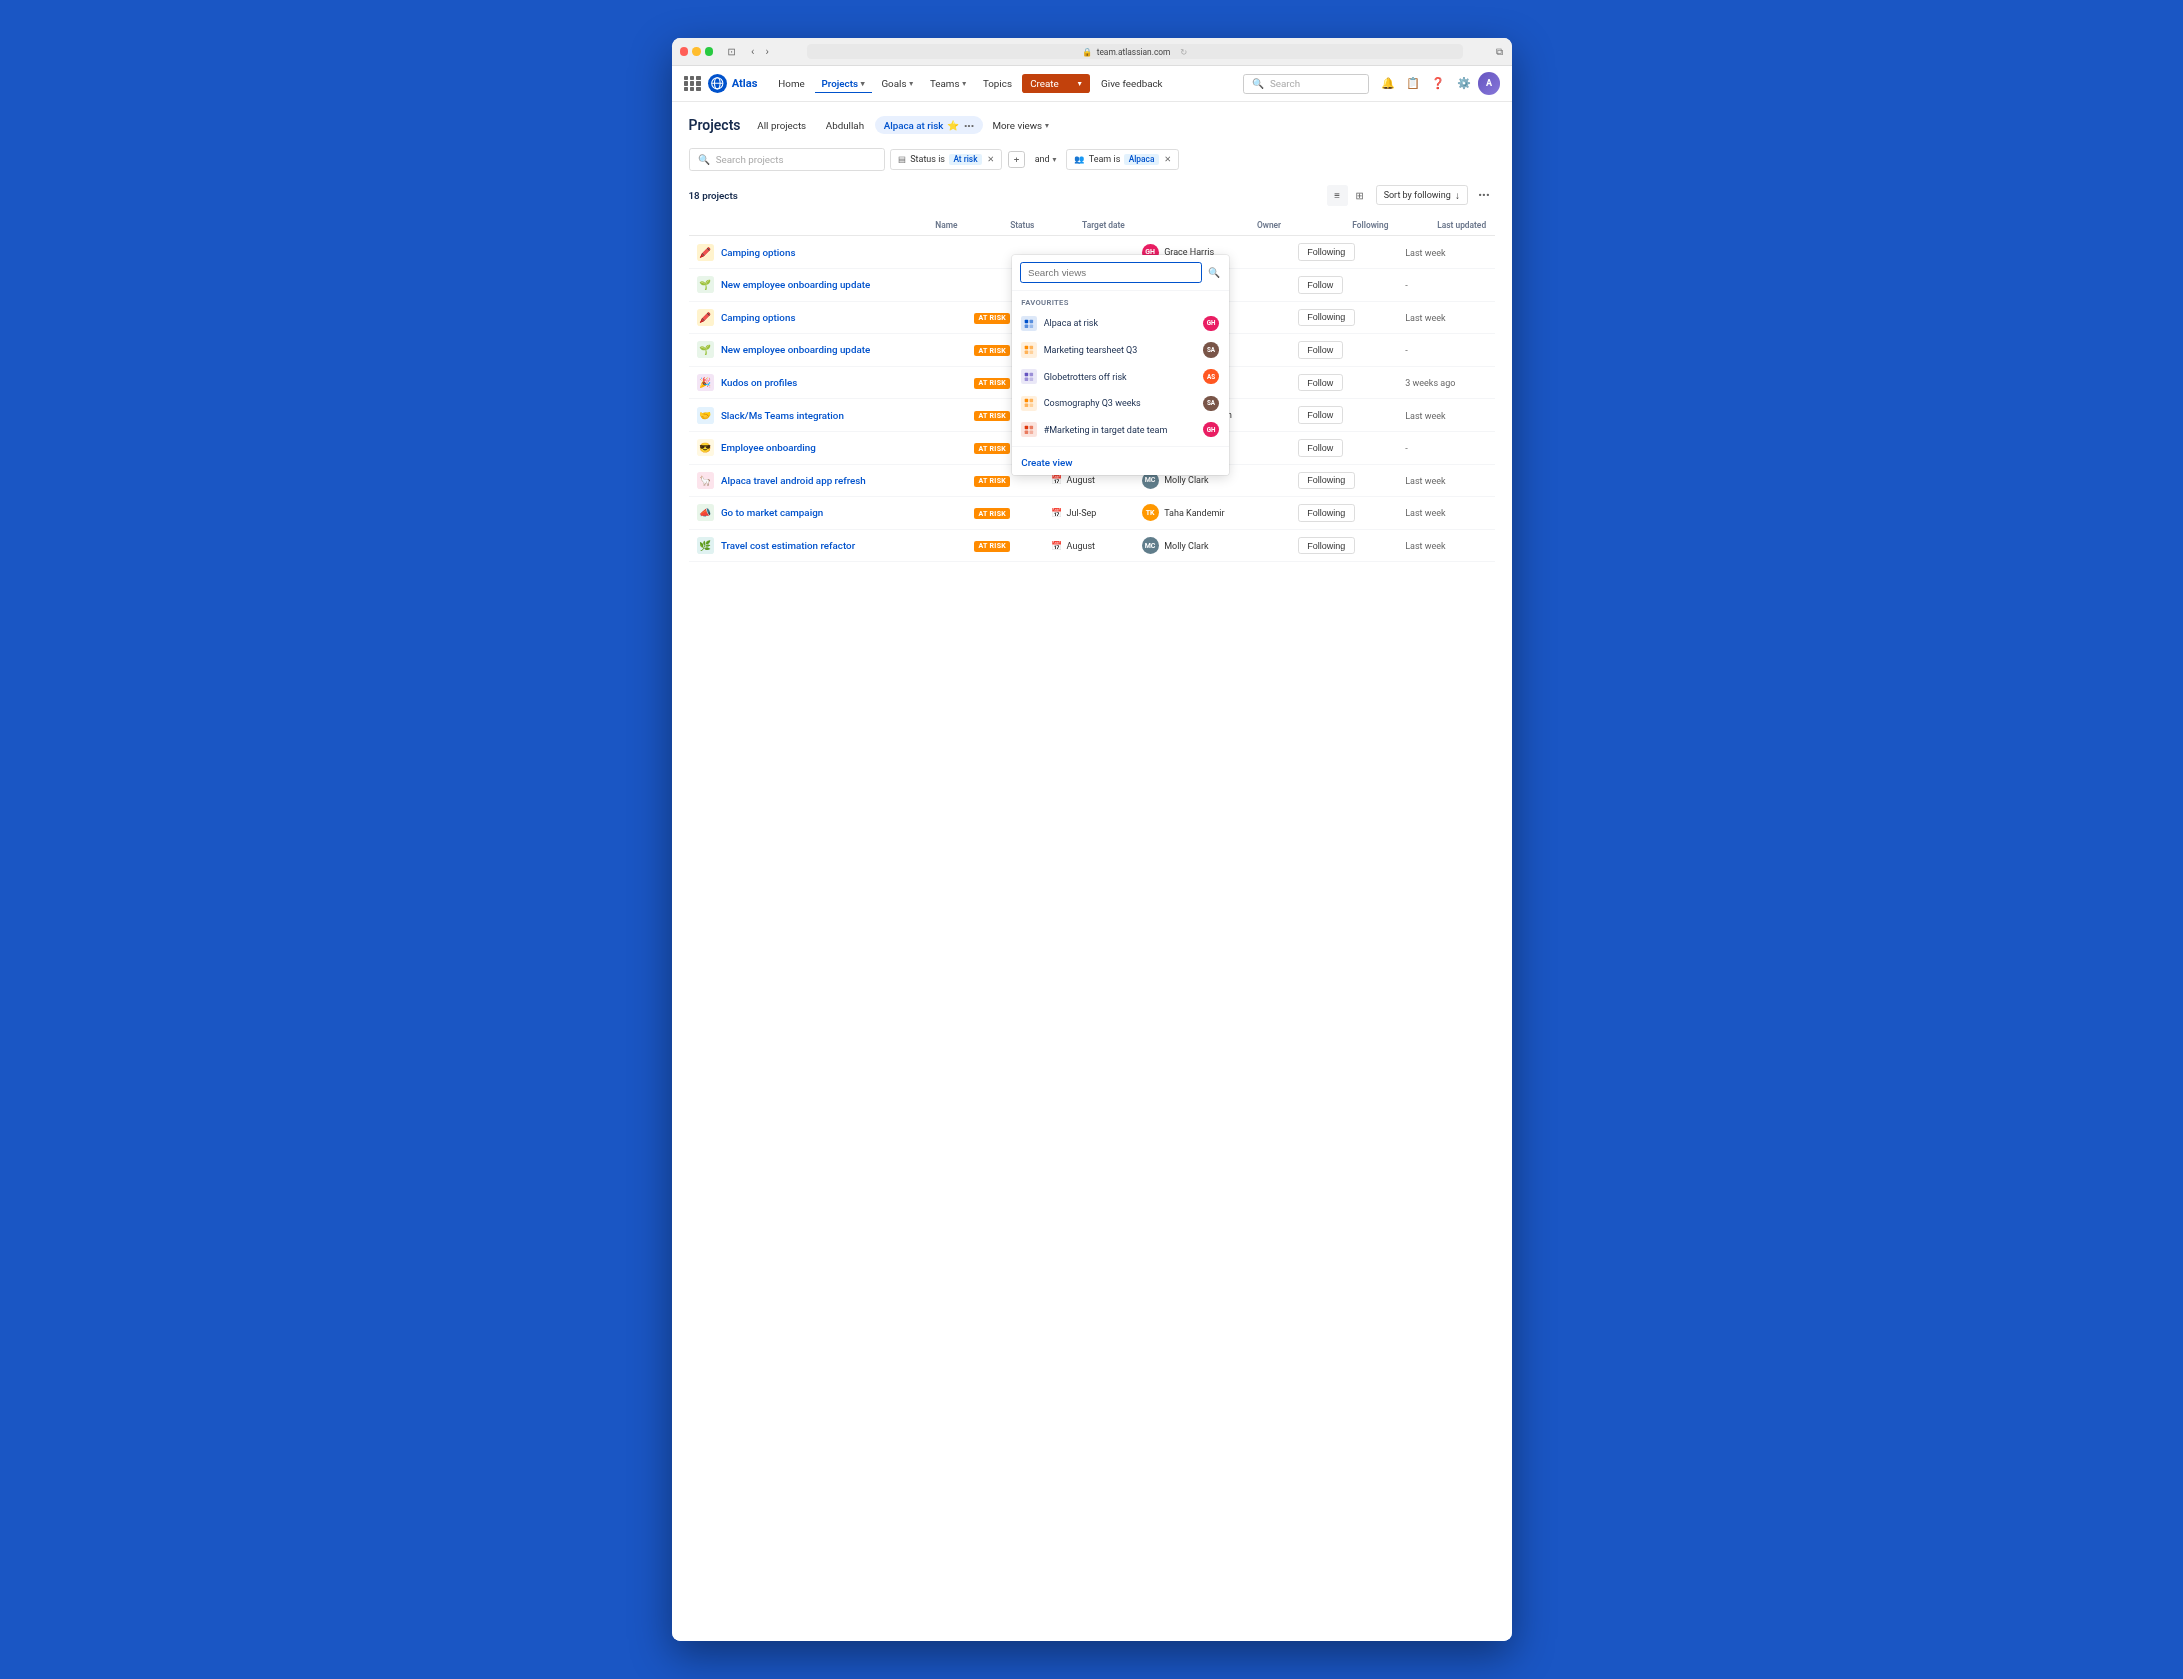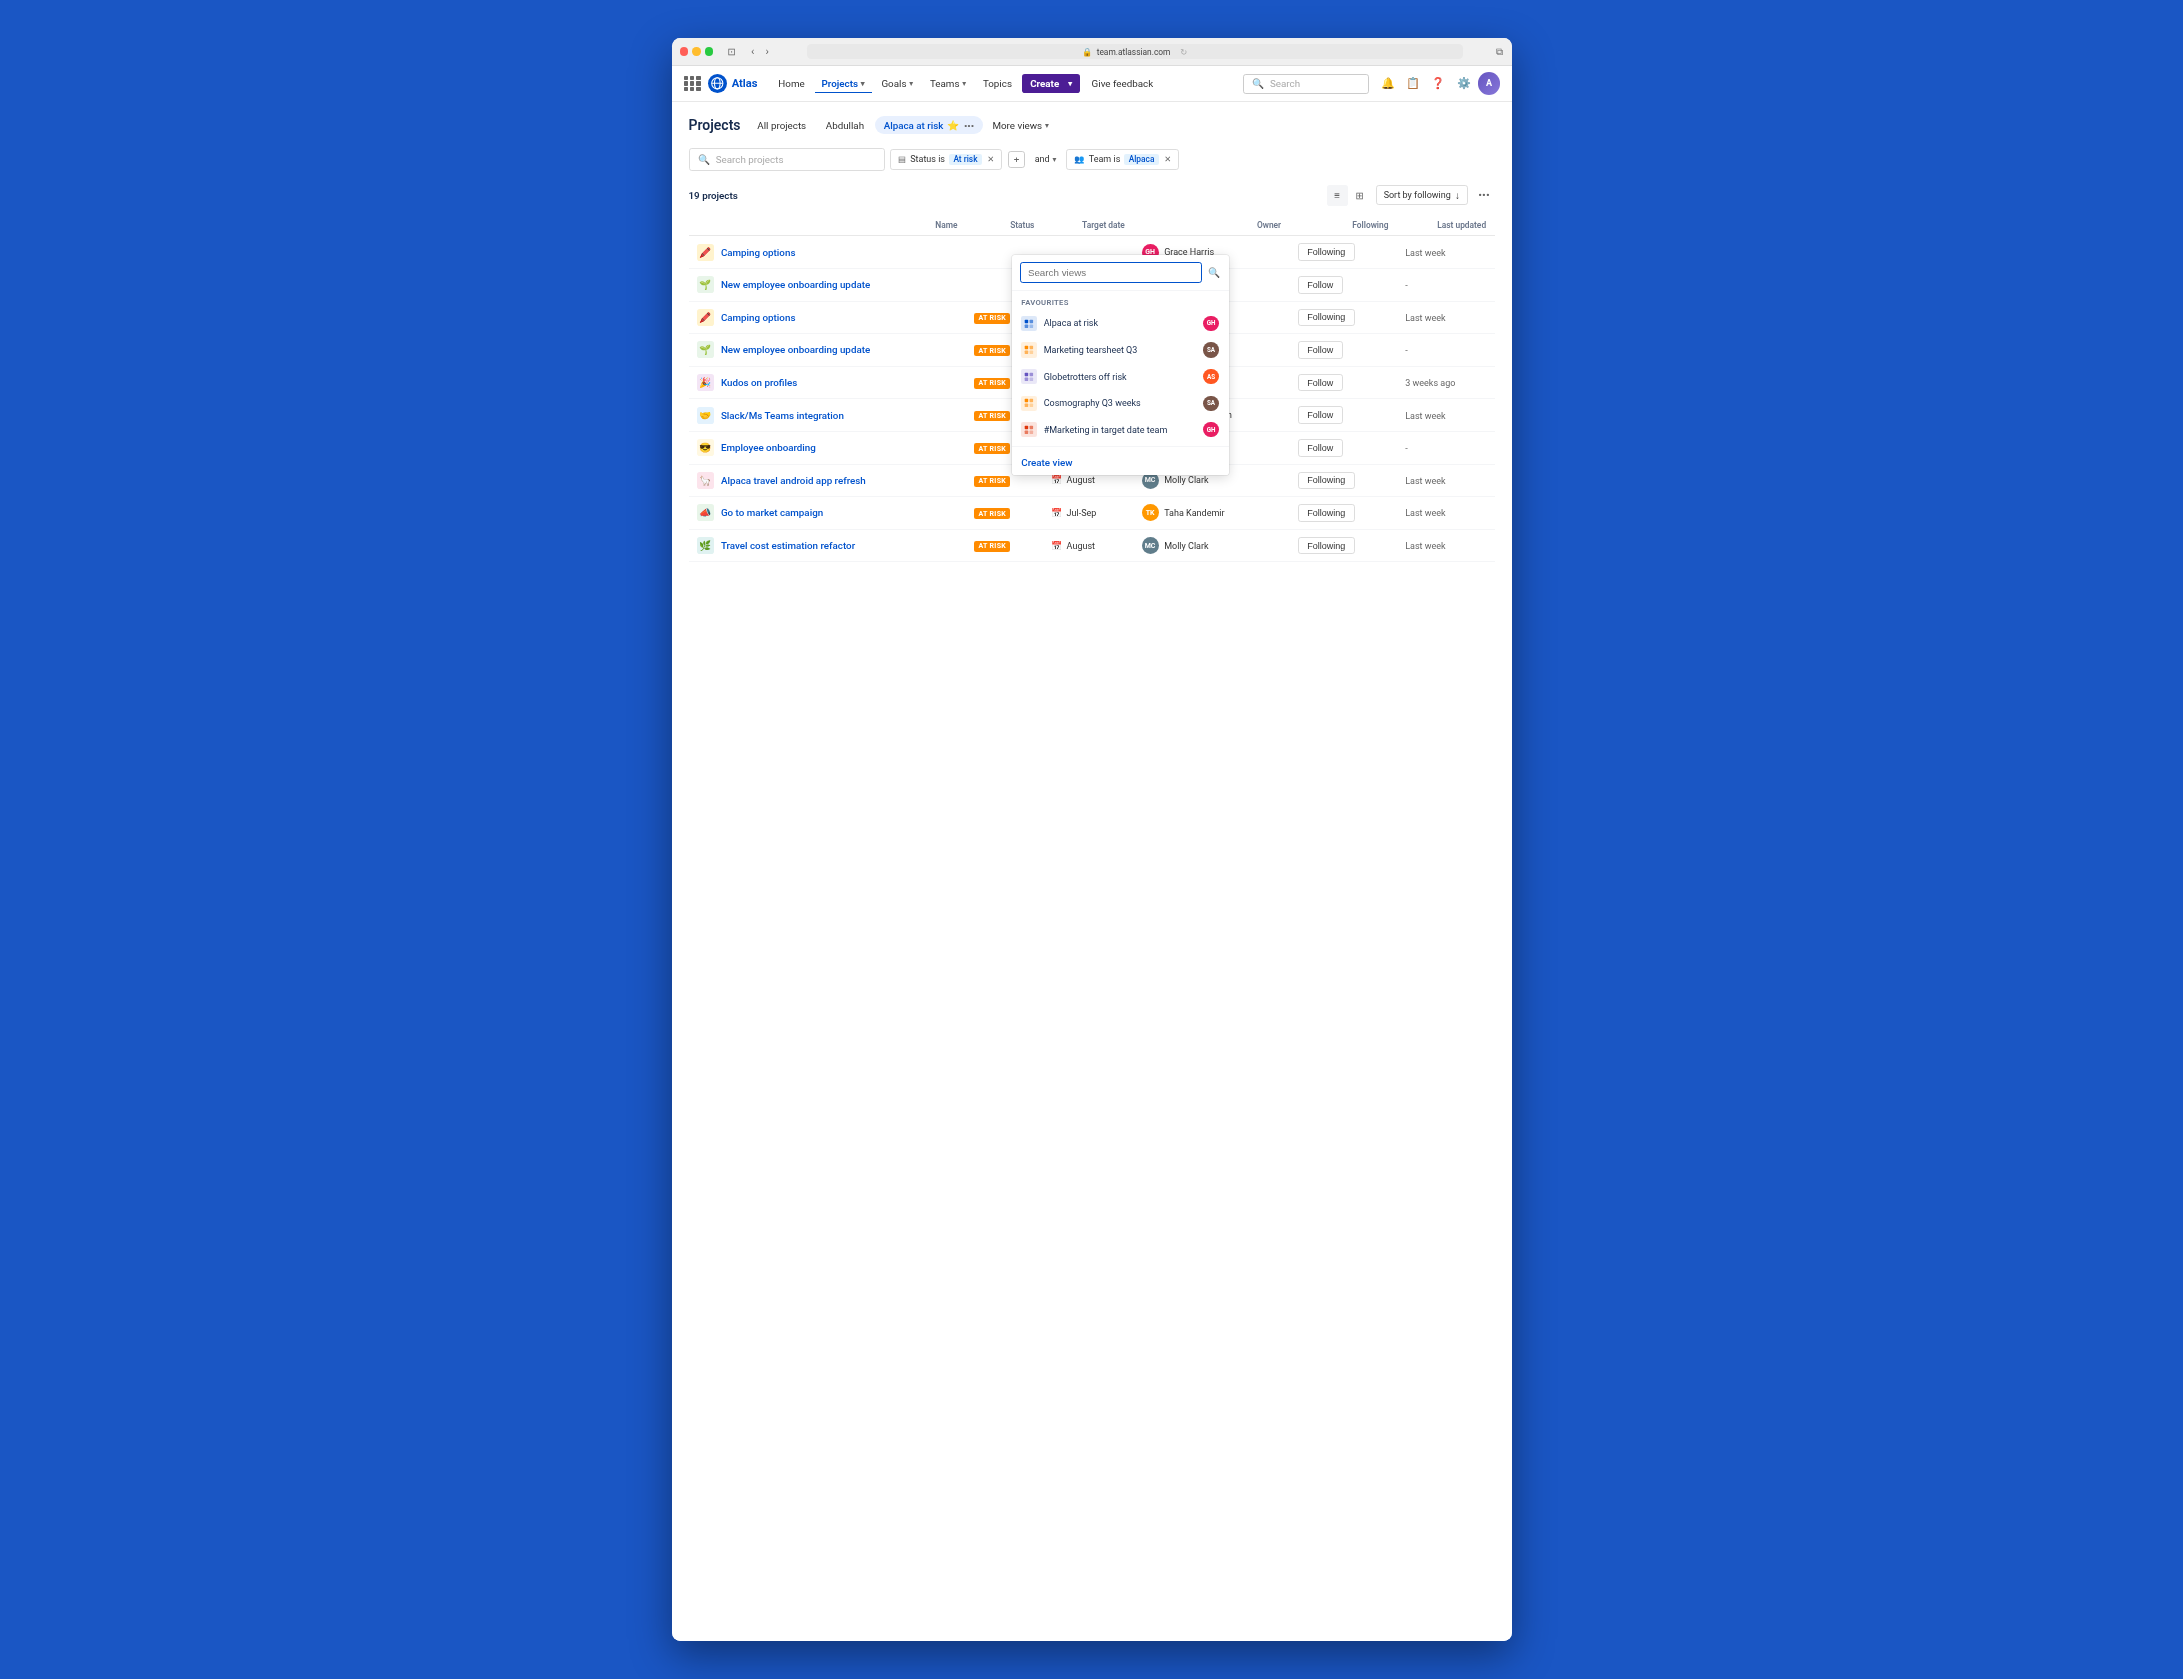--- a/index.html
+++ b/index.html
@@ -124,28 +124,28 @@
       color: #0052cc; font-weight: 600;
     }
     .nav-item-wrapper.active-nav::after {
       content: '';
       display: block;
       height: 1.4px;
       background: #0052cc;
       margin-top: -1.4px;
     }
     .nav-create {
-      background: #4c1d95;
+      background: #c2410c;
       color: #fff !important;
       border-radius: 2.8px;
       padding: 4.2px 8.4px;
       font-size: 9.8px;
-      font-weight: 700;
-      cursor: pointer;
-      display: flex; align-items: center; gap: 9px;
+      font-weight: 400;
+      cursor: pointer;
+      display: flex; align-items: center; gap: 19px;
     }
     .nav-feedback {
       padding: 4.2px 8.4px;
       font-size: 9.8px;
       color: #333;
       cursor: pointer;
       border-radius: 2.8px;
       white-space: nowrap;
     }
     .nav-spacer { flex: 1; }
@@ -559,21 +559,21 @@
       </div>
       <div class="filter-chip">
         <span class="chip-icon">👥</span>
         <span>Team is</span>
         <span class="chip-value">Alpaca</span>
         <span class="chip-remove">✕</span>
       </div>
     </div>
 
     <div class="table-header-row">
-      <span class="projects-count">19 projects</span>
+      <span class="projects-count">18 projects</span>
       <div class="table-controls">
         <div class="view-toggle">
           <div class="view-btn active">≡</div>
           <div class="view-btn">⊞</div>
         </div>
         <div class="sort-by-btn">
           <span>Sort by following</span>
           <span style="font-size:9.8px;">↓</span>
         </div>
         <div class="more-btn">•••</div>

